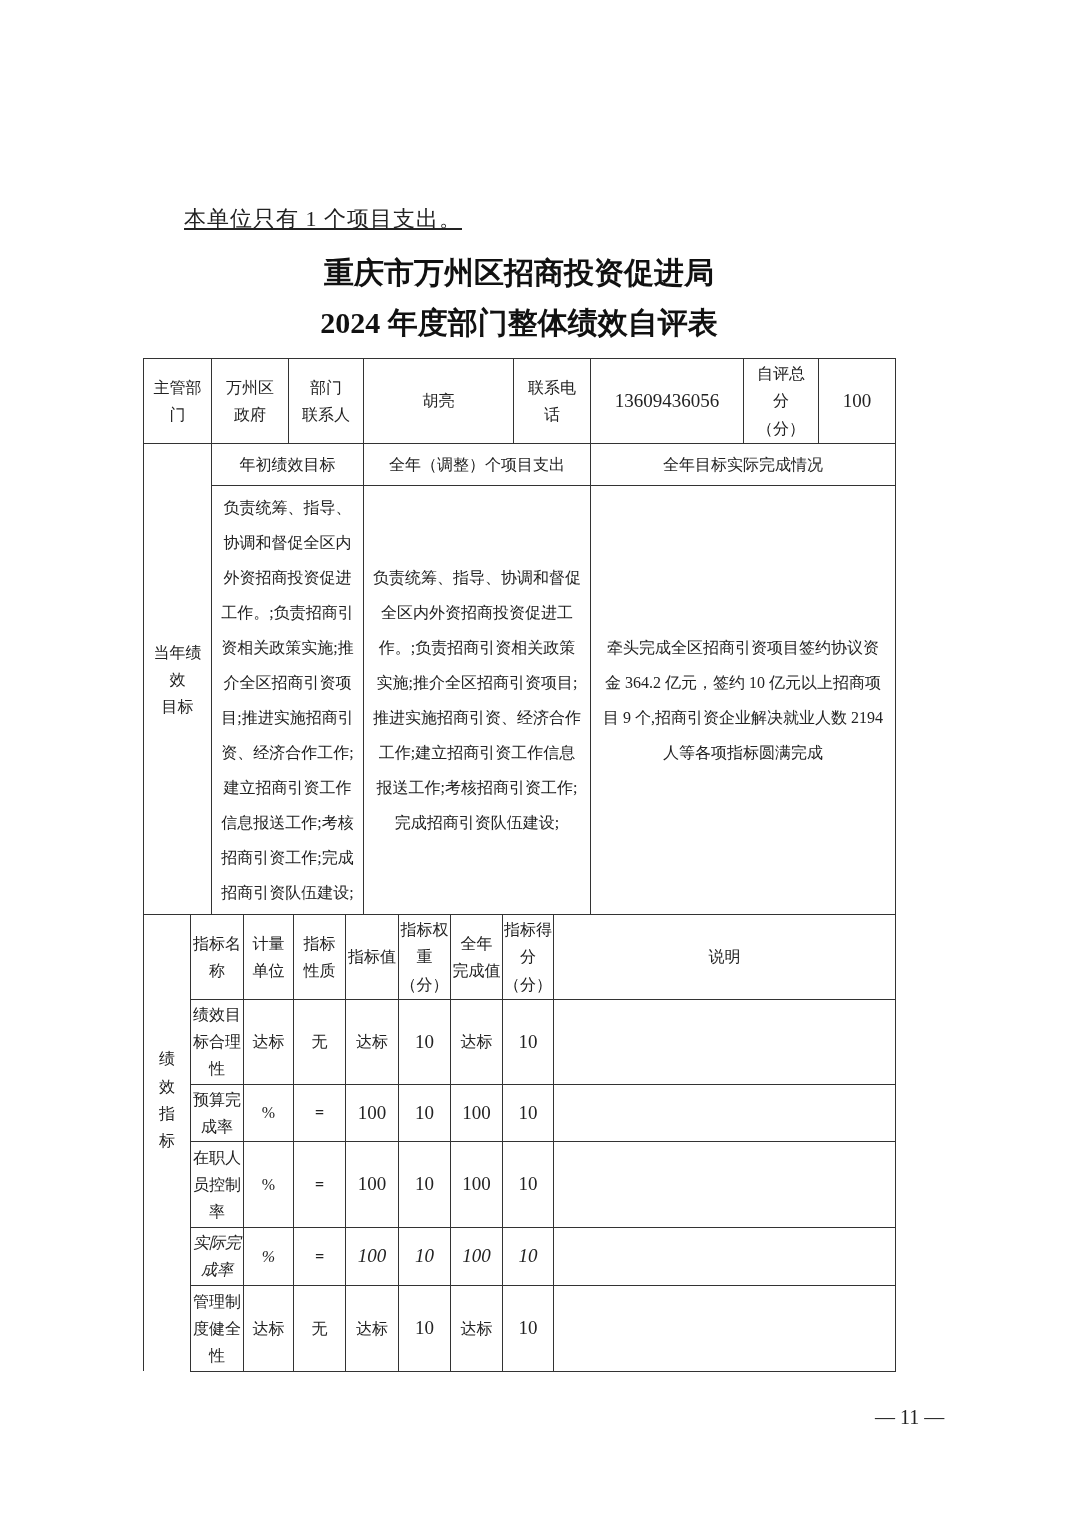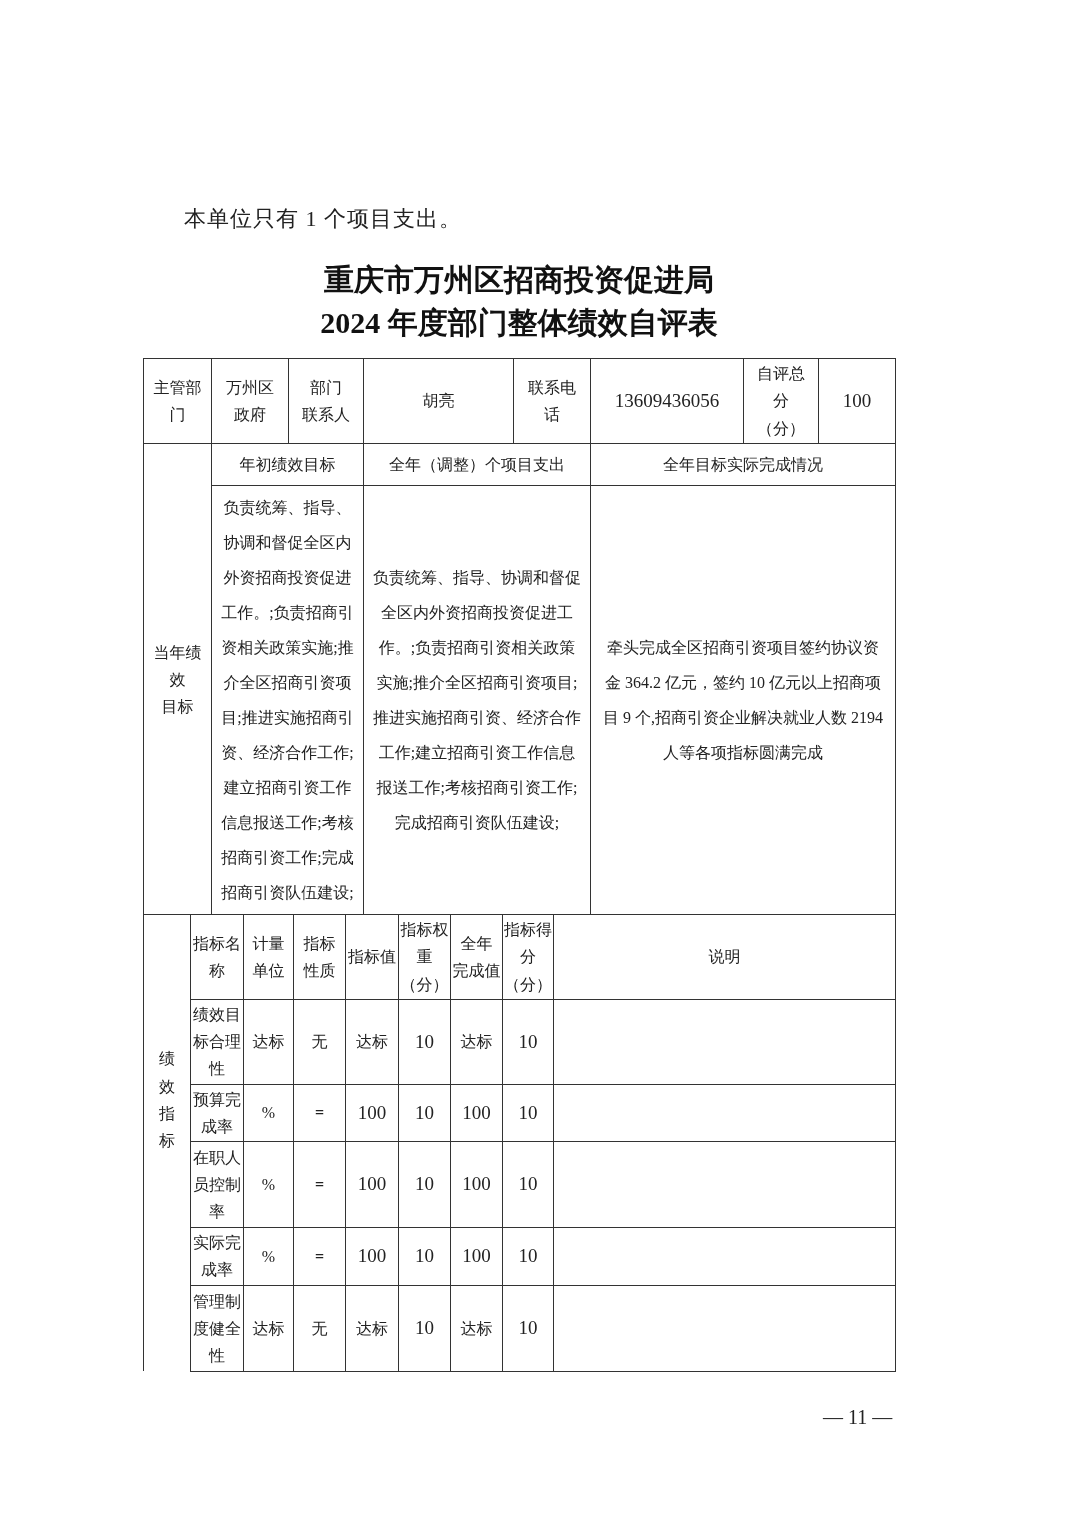--- a/index.html
+++ b/index.html
@@ -1,42 +1,42 @@
 <!DOCTYPE html>
 <html><head>
 <meta charset="utf-8">
 <style>
   html,body { margin:0; padding:0; background:#ffffff; }
   .page {
     position:relative; width:1075px; height:1520px; background:#fff;
     font-family:"Liberation Serif", serif; color:#222;
   }
-  .intro { position:absolute; left:184px; top:204px; font-size:22px; letter-spacing:1px; }
+  .intro { position:absolute; left:184px; top:204px; font-size:22px; letter-spacing:1px;text-decoration:underline; }
   .title { position:absolute; left:143px; width:752px; text-align:center;
            font-weight:bold; color:#111; font-size:30px; }
-  .t1 { top:260px; }
+  .t1 { top:253px; }
   .t2 { top:303px; }
   .tables { position:absolute; left:143px; top:358px; }
   table { border-collapse:collapse; table-layout:fixed; width:752px; }
   .tableB { margin-top:-1px; }
   td {
     border:1px solid #333; text-align:center; vertical-align:middle;
     font-size:16px; line-height:1.7; padding:1px; overflow:hidden; color:#222;
   }
   .pre  { white-space:pre-line; }
   .long { font-size:16px; line-height:35px; padding:4px 9px; }
   .num  { font-size:19px; }
   .eq   { font-weight:bold; }
   .nob  { border-bottom:none; }
   .shift-up   { padding-bottom:88px; }
   .goal-label { padding-bottom:0; }
   .hA1 { height:85px; }  .hA2 { height:42px; }  .hA3 { height:352px; }
   .hB0 { height:85px; }  .hB1 { height:84px; }  .hB2 { height:57px; }
-  .hB3 { height:86px; }  .hB4 { height:58px; }  .hB5 { height:86px; }
-  .pageno { position:absolute; left:823px; top:1406px; font-size:20px; color:#222; }
+  .hB3 { height:86px; }  .hB4 { height:58px;font-style:italic; }  .hB5 { height:86px; }
+  .pageno { position:absolute; left:875px; top:1406px; font-size:20px; color:#222; }
 </style>
 </head>
 <body>
 
 <div class="page">
 
   <div class="intro">本单位只有 1 个项目支出。</div>
   <div class="title t1">重庆市万州区招商投资促进局</div>
   <div class="title t2">2024 年度部门整体绩效自评表</div>
 

